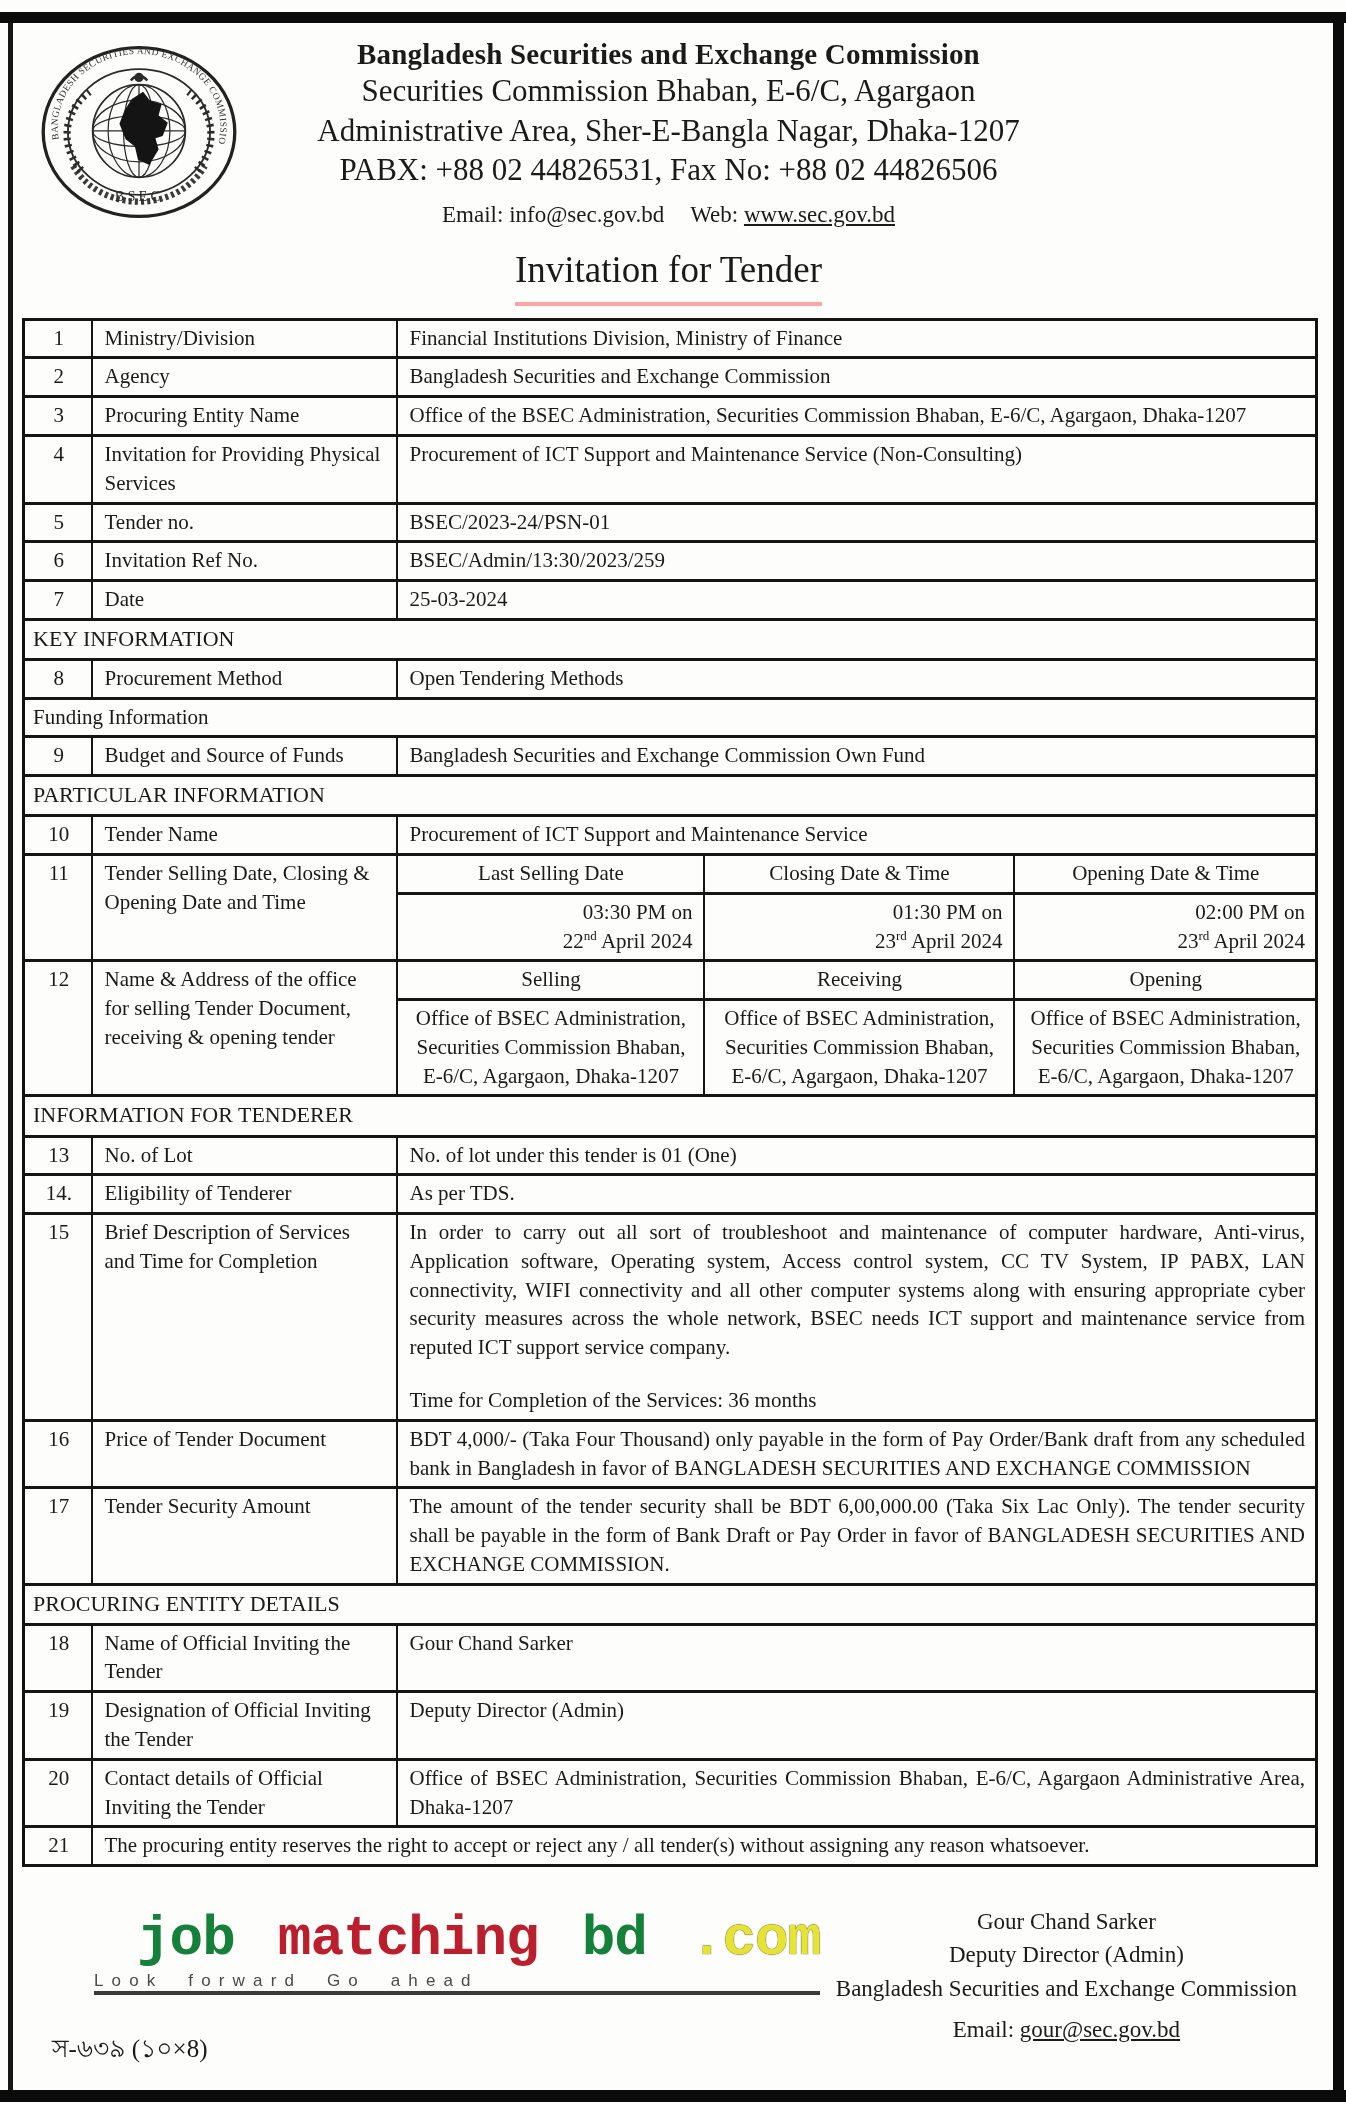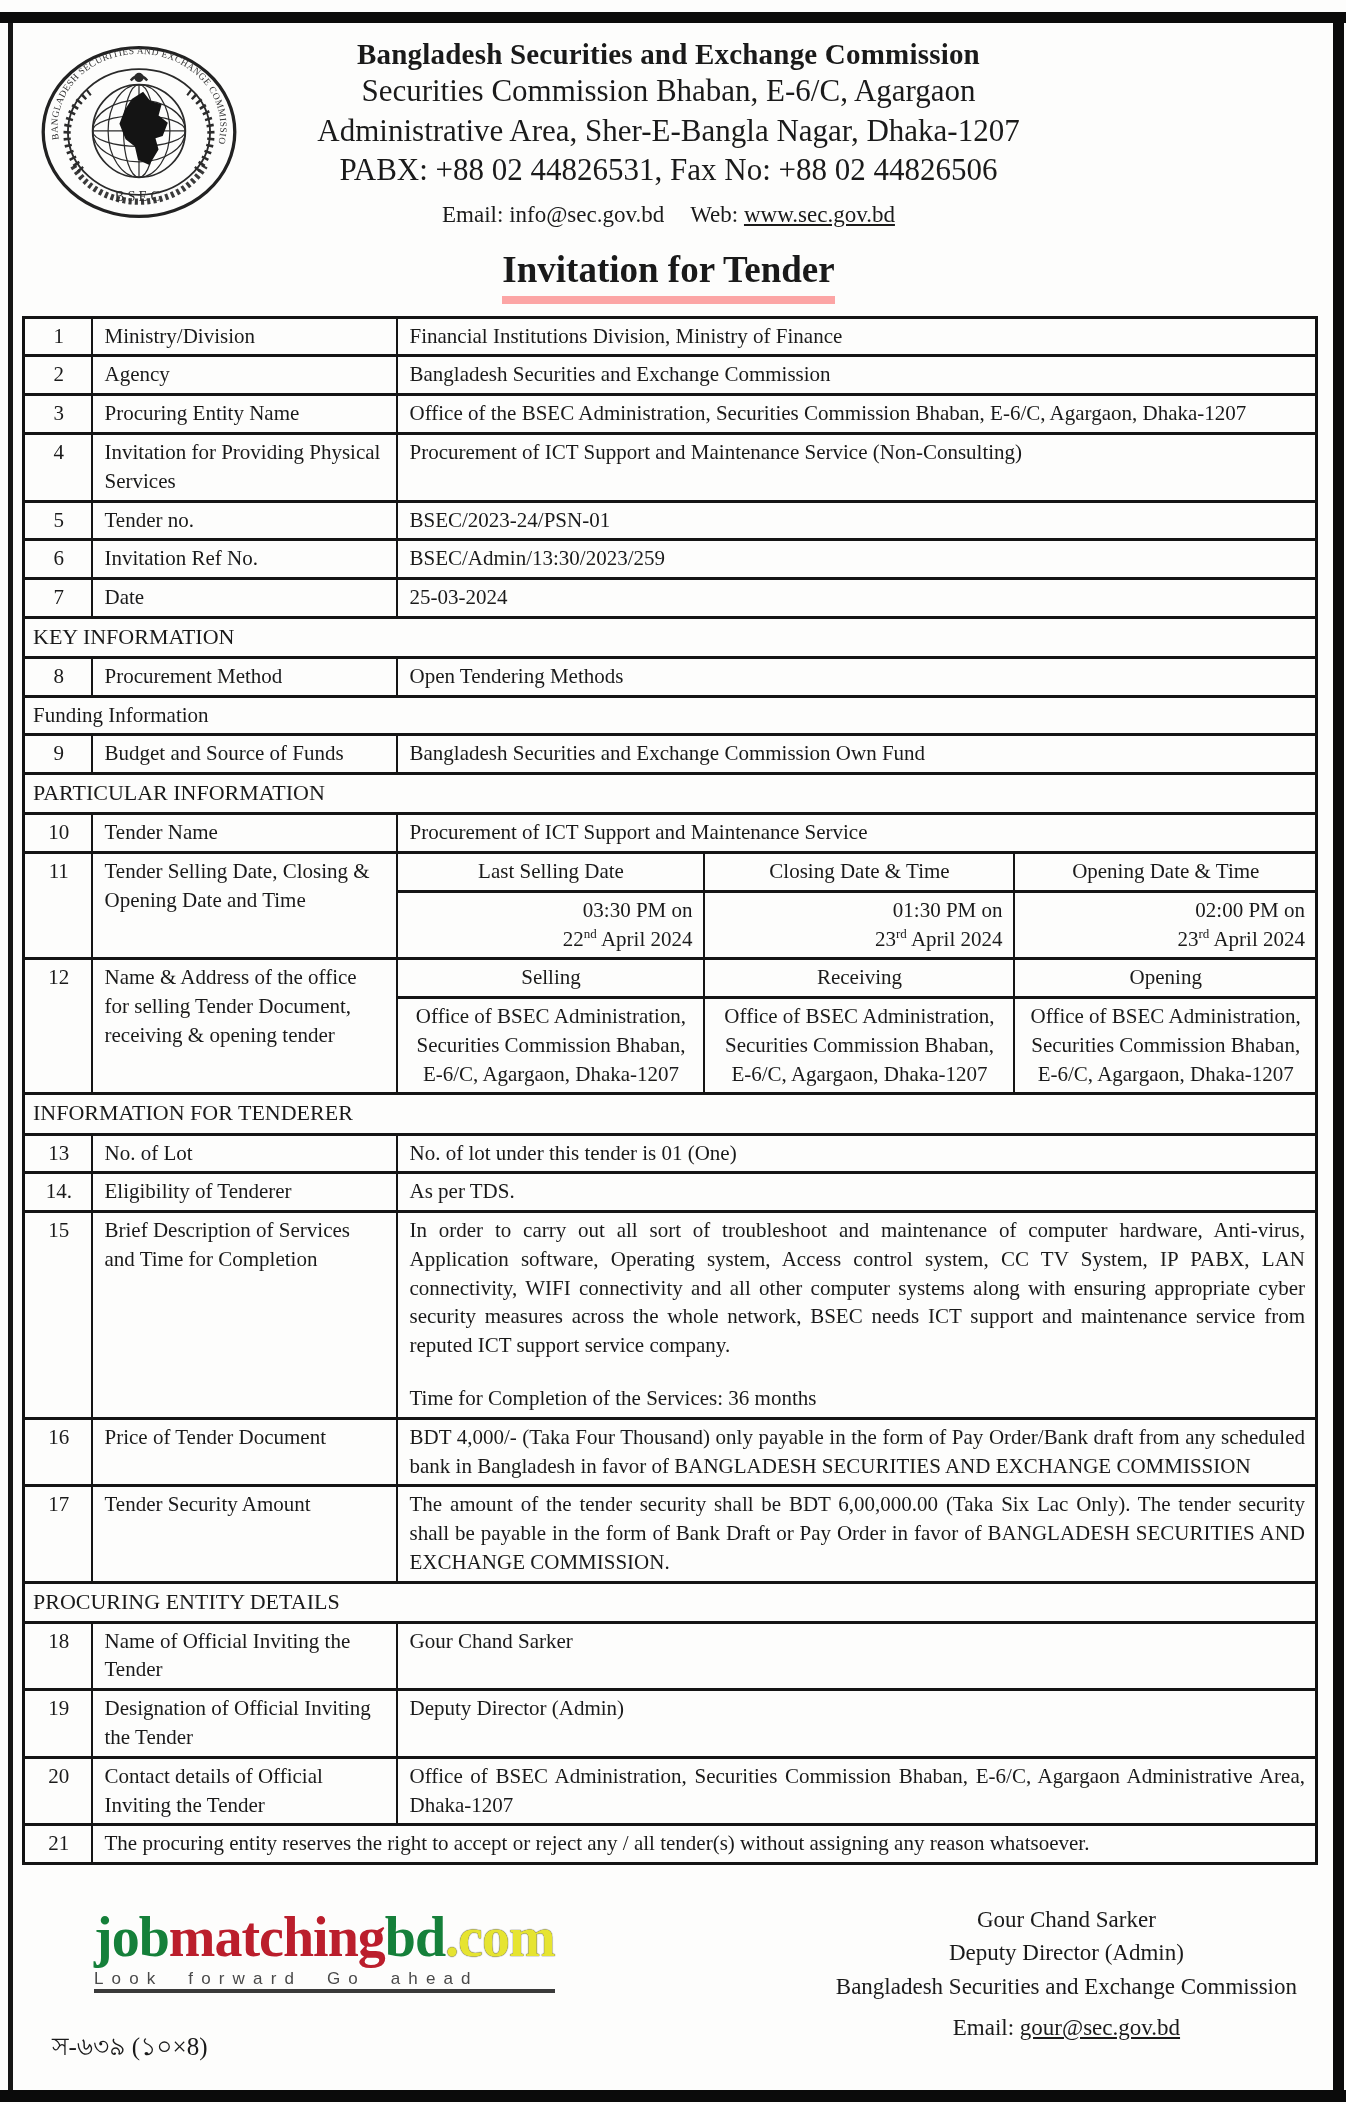--- a/index.html
+++ b/index.html
@@ -28,22 +28,22 @@
   .doc-header{position:relative;min-height:200px;}
   .seal{position:absolute;left:14px;top:8px;}
   .head-text{width:1293px;text-align:center;padding-top:2px;}
   .org-name{font-size:29px;font-weight:bold;letter-spacing:.2px;}
   .addr{font-size:31px;line-height:1.28;}
   .head-contact{font-size:23px;margin-top:12px;}
   .web-part{margin-left:26px;}
   .uline{text-decoration:underline;}
   .doc-title{width:1293px;text-align:center;margin:14px 0 12px 0;}
   .doc-title span{
-    display:inline-block;font-size:37px;font-weight:bold;
-    border-bottom:8px solid #fca5a5;padding-bottom:5px;line-height:1.1;
+    display:inline-block;font-size:37px;font-weight:normal;
+    border-bottom:4px solid #fca5a5;padding-bottom:11px;line-height:1.1;
   }
 
   
   table.tender{border-collapse:collapse;width:1293px;table-layout:fixed;
     border:3px solid #111;}
   table.tender td{
     border-style:solid;border-color:#151515;border-width:3px 2px;
     font-size:21px;line-height:1.37;vertical-align:top;
     padding:3px 10px 4px 12px;word-wrap:break-word;
   }
@@ -57,22 +57,22 @@
   td.addr-val{text-align:center;padding:6px 14px 10px 14px;line-height:1.45;}
   .just{text-align:justify;}
   .para2{margin-top:24px;}
   sup{font-size:13px;line-height:0;}
 
   
   .doc-footer{width:1293px;display:flex;justify-content:space-between;
     align-items:flex-start;margin-top:44px;padding:0 8px 0 72px;}
   .pub{display:flex;flex-direction:column;}
   .pub-logo{display:inline-block;border-bottom:4px solid #3a3a3a;padding-bottom:0px;}
-  .lg{font-size:56px;font-weight:bold;font-family:Liberation Serif, serif;
-    letter-spacing:-1px;line-height:1.0;}
+  .lg{font-size:56px;font-weight:bold;font-family:Liberation Mono, monospace;
+    letter-spacing:-1px;line-height:1.0;margin-left:43px;}
   .lg.green{color:var(--logo-green);}
   .lg.red{color:var(--logo-red);}
   .lg.yellow{color:var(--logo-yellow);text-shadow:0 0 1px #555, 0 0 1px #555;}
   .tagline{font-family:"Liberation Sans","DejaVu Sans",sans-serif;
     color:var(--tagline-gray);font-size:17px;letter-spacing:.48em;word-spacing:.7em;
     margin-top:4px;}
   .ref-code{font-size:25px;margin-top:34px;margin-left:-42px;}
   .sig{text-align:center;font-size:23px;line-height:1.45;margin-right:10px;margin-top:-6px;}
   .sig .sig-email{margin-top:8px;}
 

